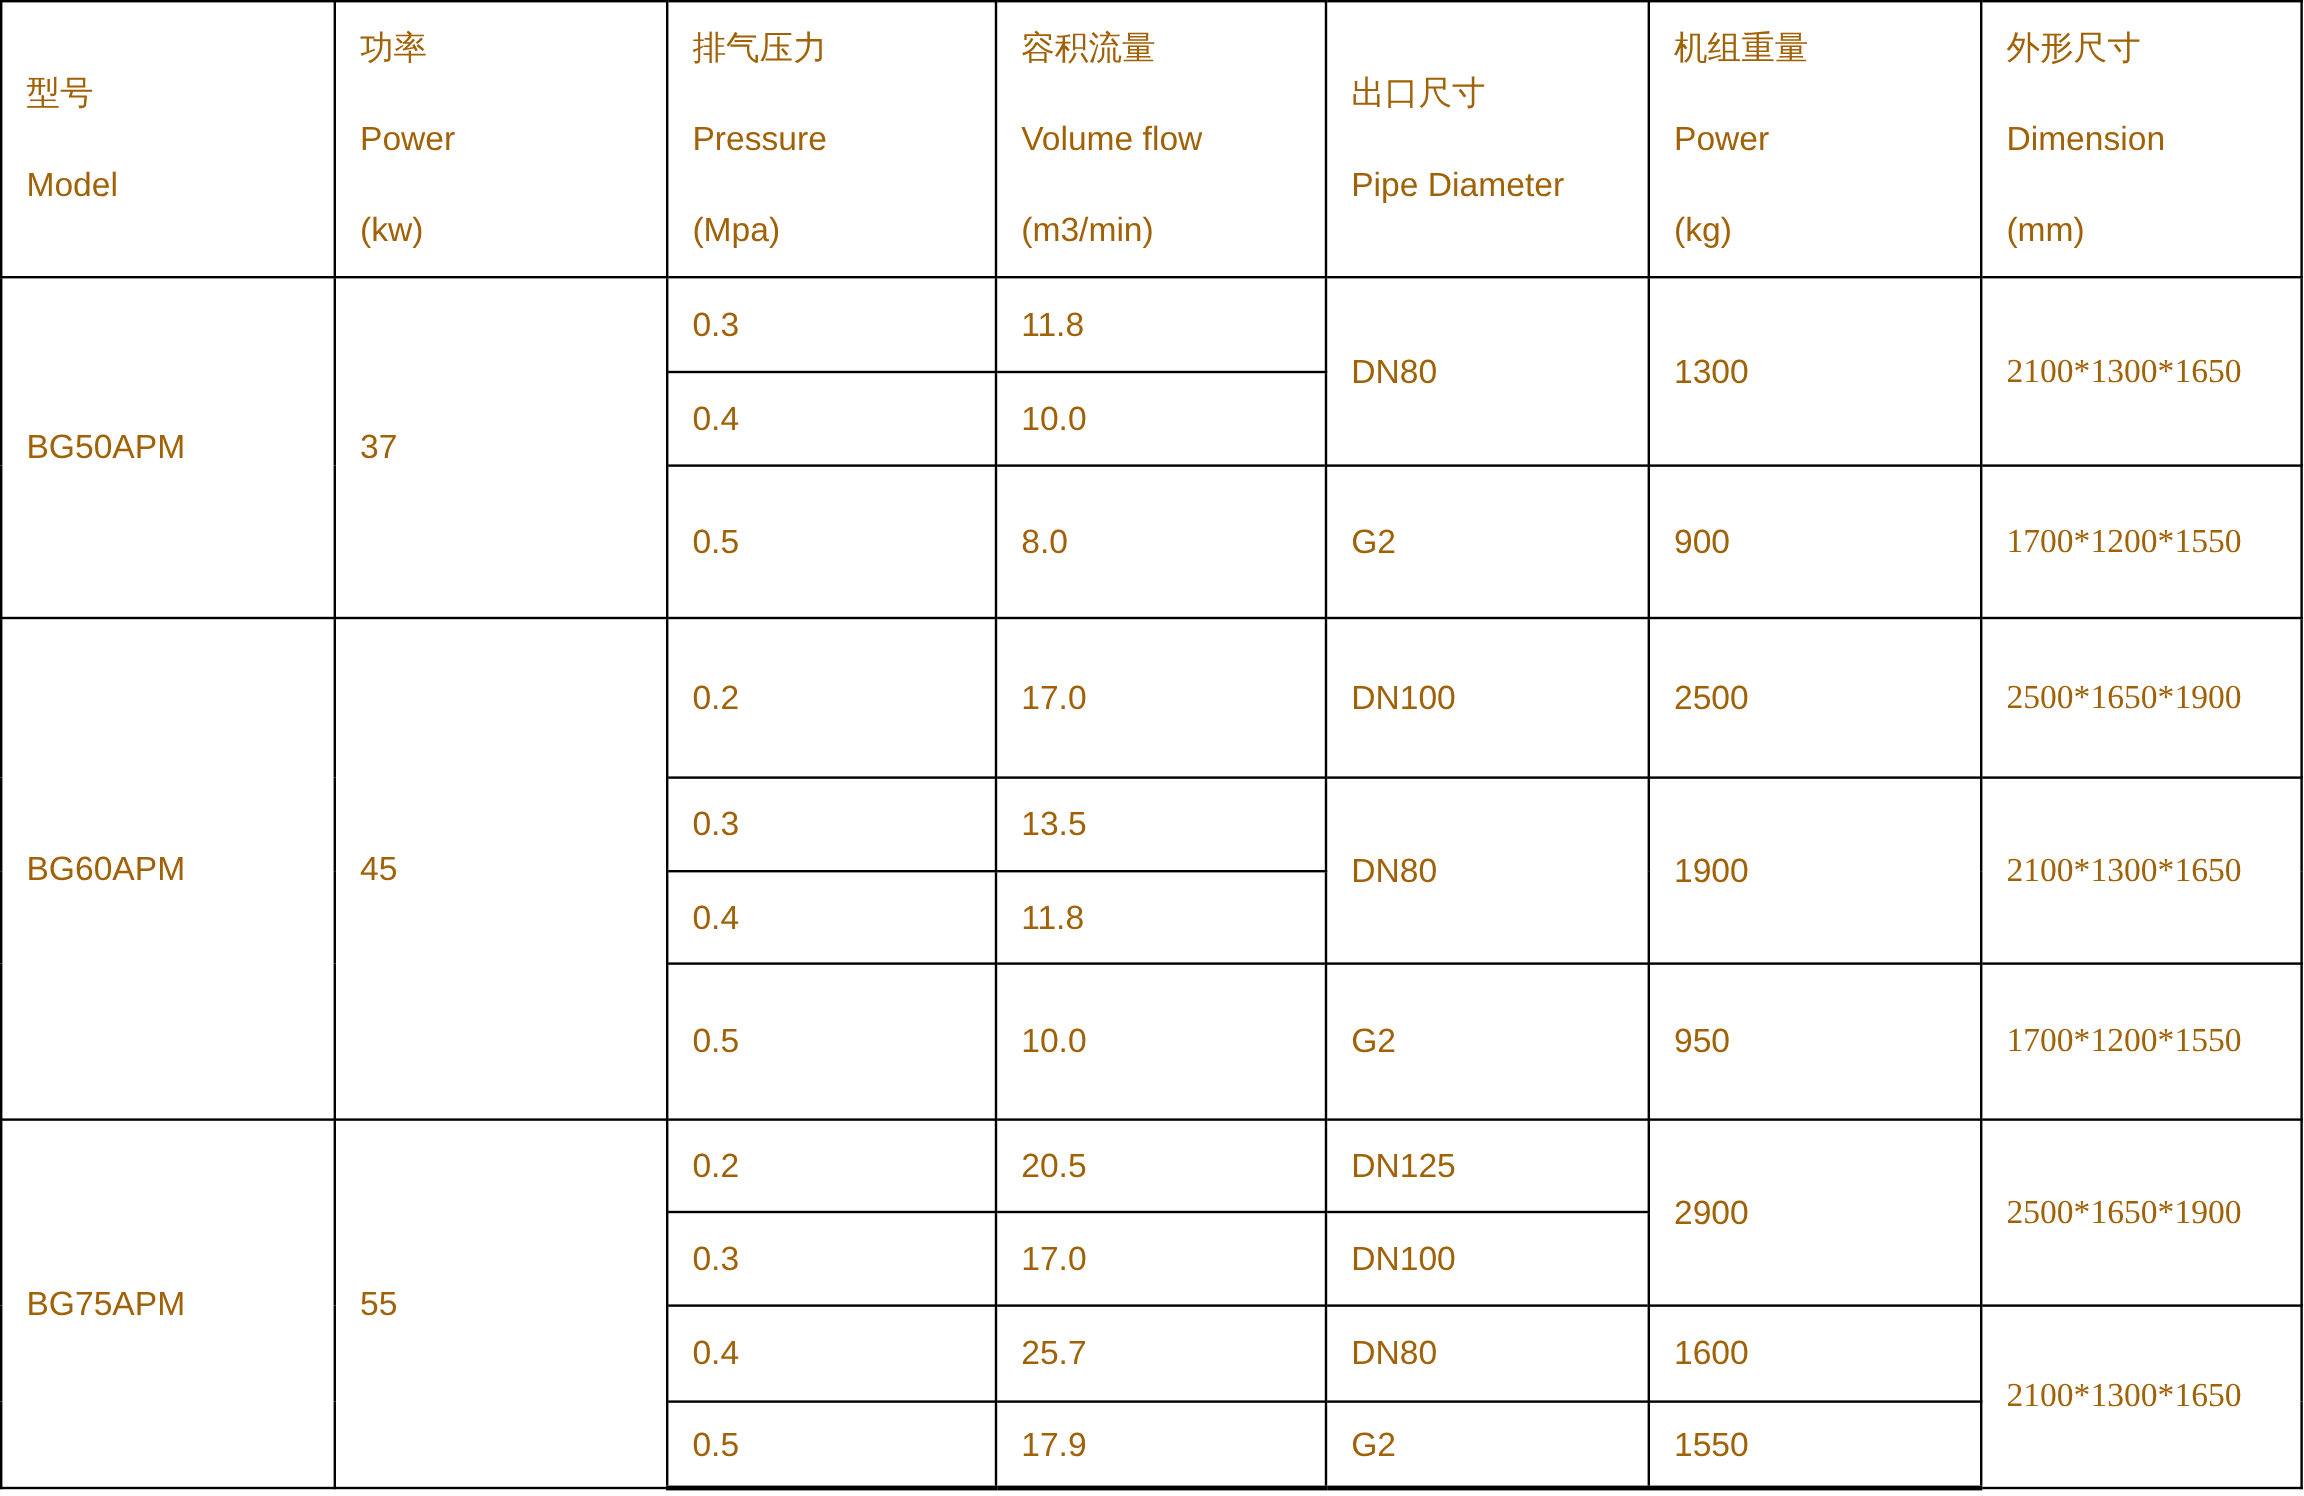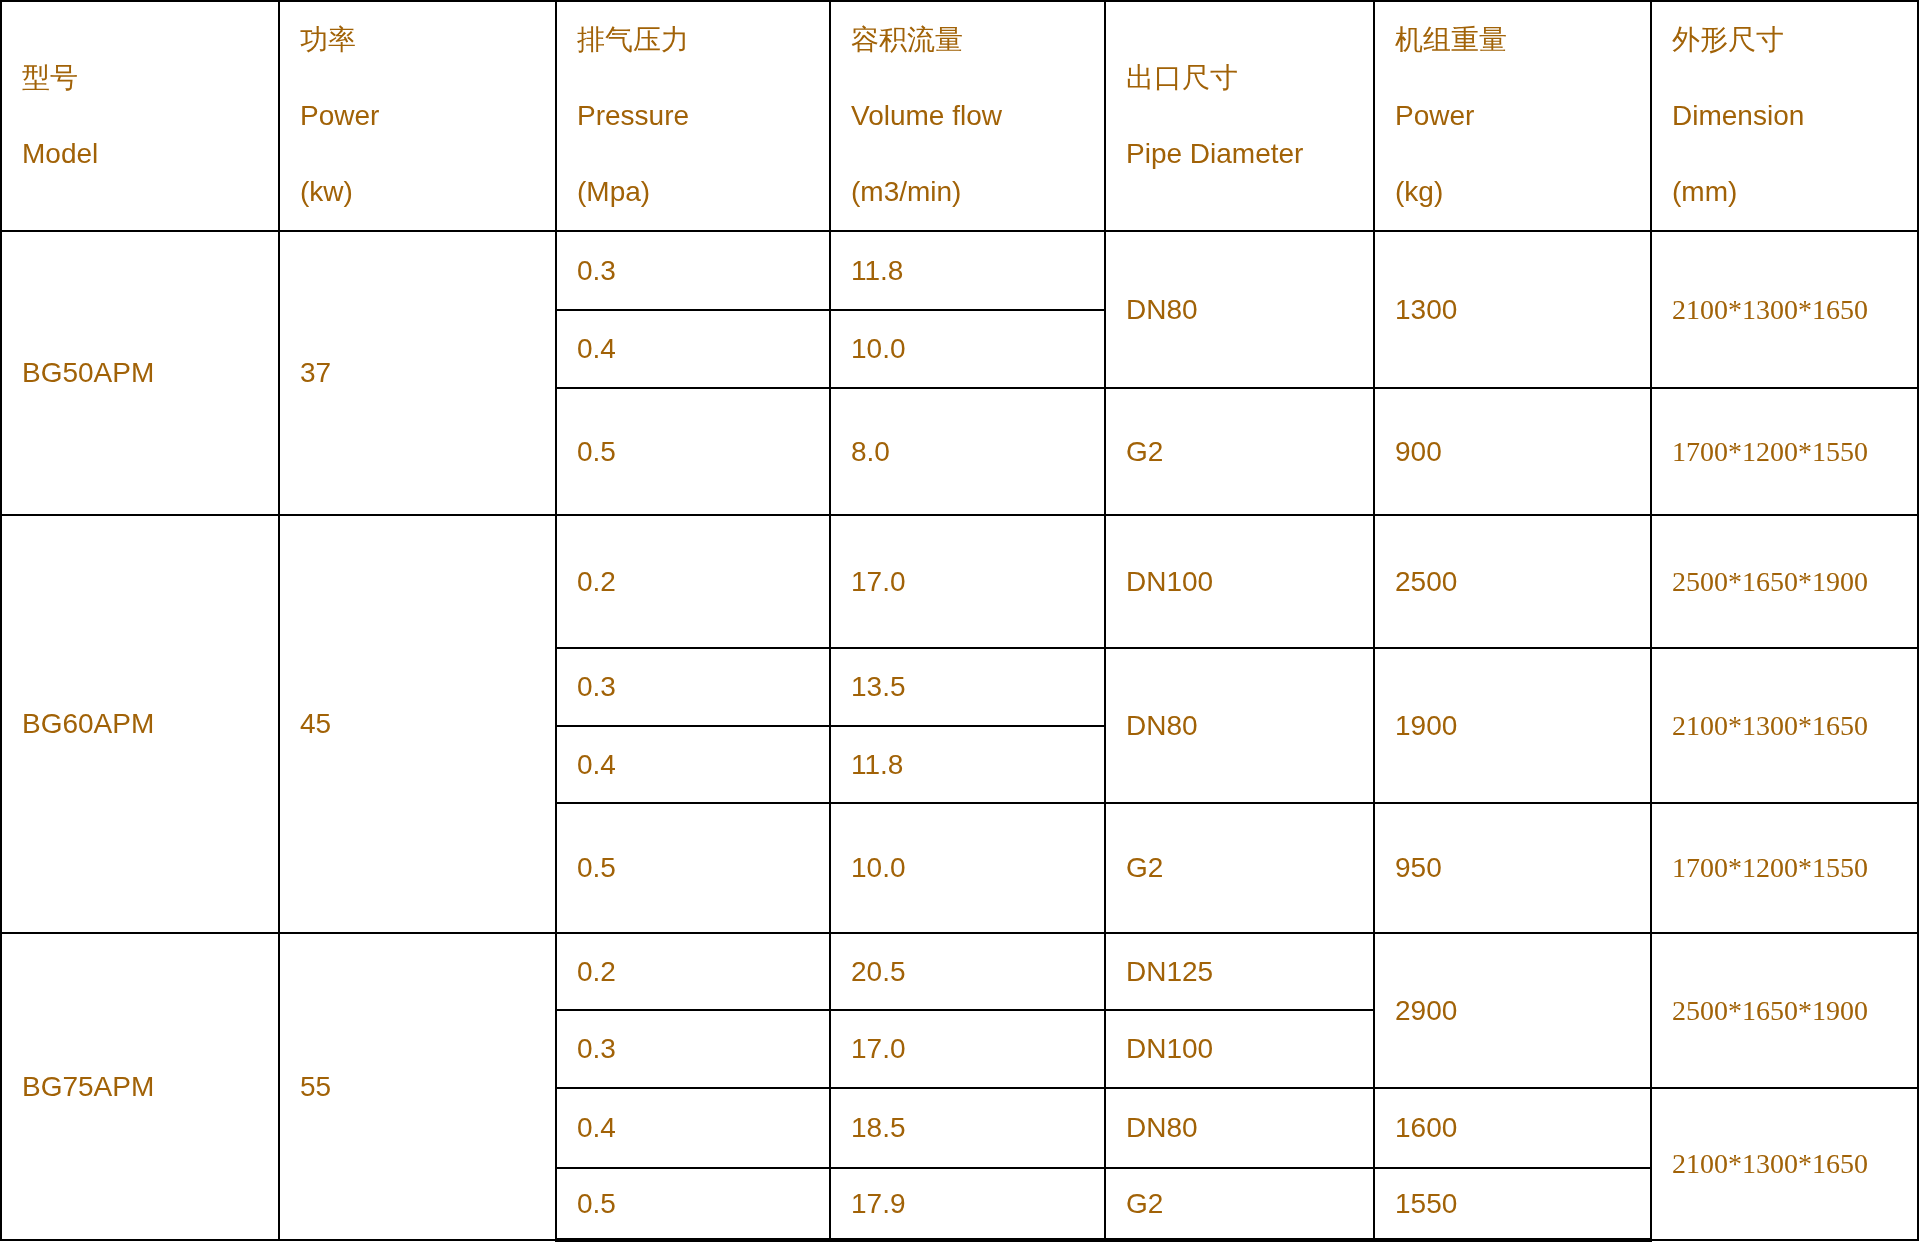--- a/index.html
+++ b/index.html
@@ -169,21 +169,21 @@
         <td rowspan="2">2900</td>
         <td rowspan="2"><span class="dim">2500*1650*1900</span></td>
       </tr>
       <tr class="r9">
         <td>0.3</td>
         <td>17.0</td>
         <td>DN100</td>
       </tr>
       <tr class="r10">
         <td>0.4</td>
-        <td>18.5</td>
+        <td>25.7</td>
         <td>DN80</td>
         <td>1600</td>
         <td rowspan="2"><span class="dim">2100*1300*1650</span></td>
       </tr>
       <tr class="r11">
         <td>0.5</td>
         <td>17.9</td>
         <td>G2</td>
         <td>1550</td>
       </tr>

